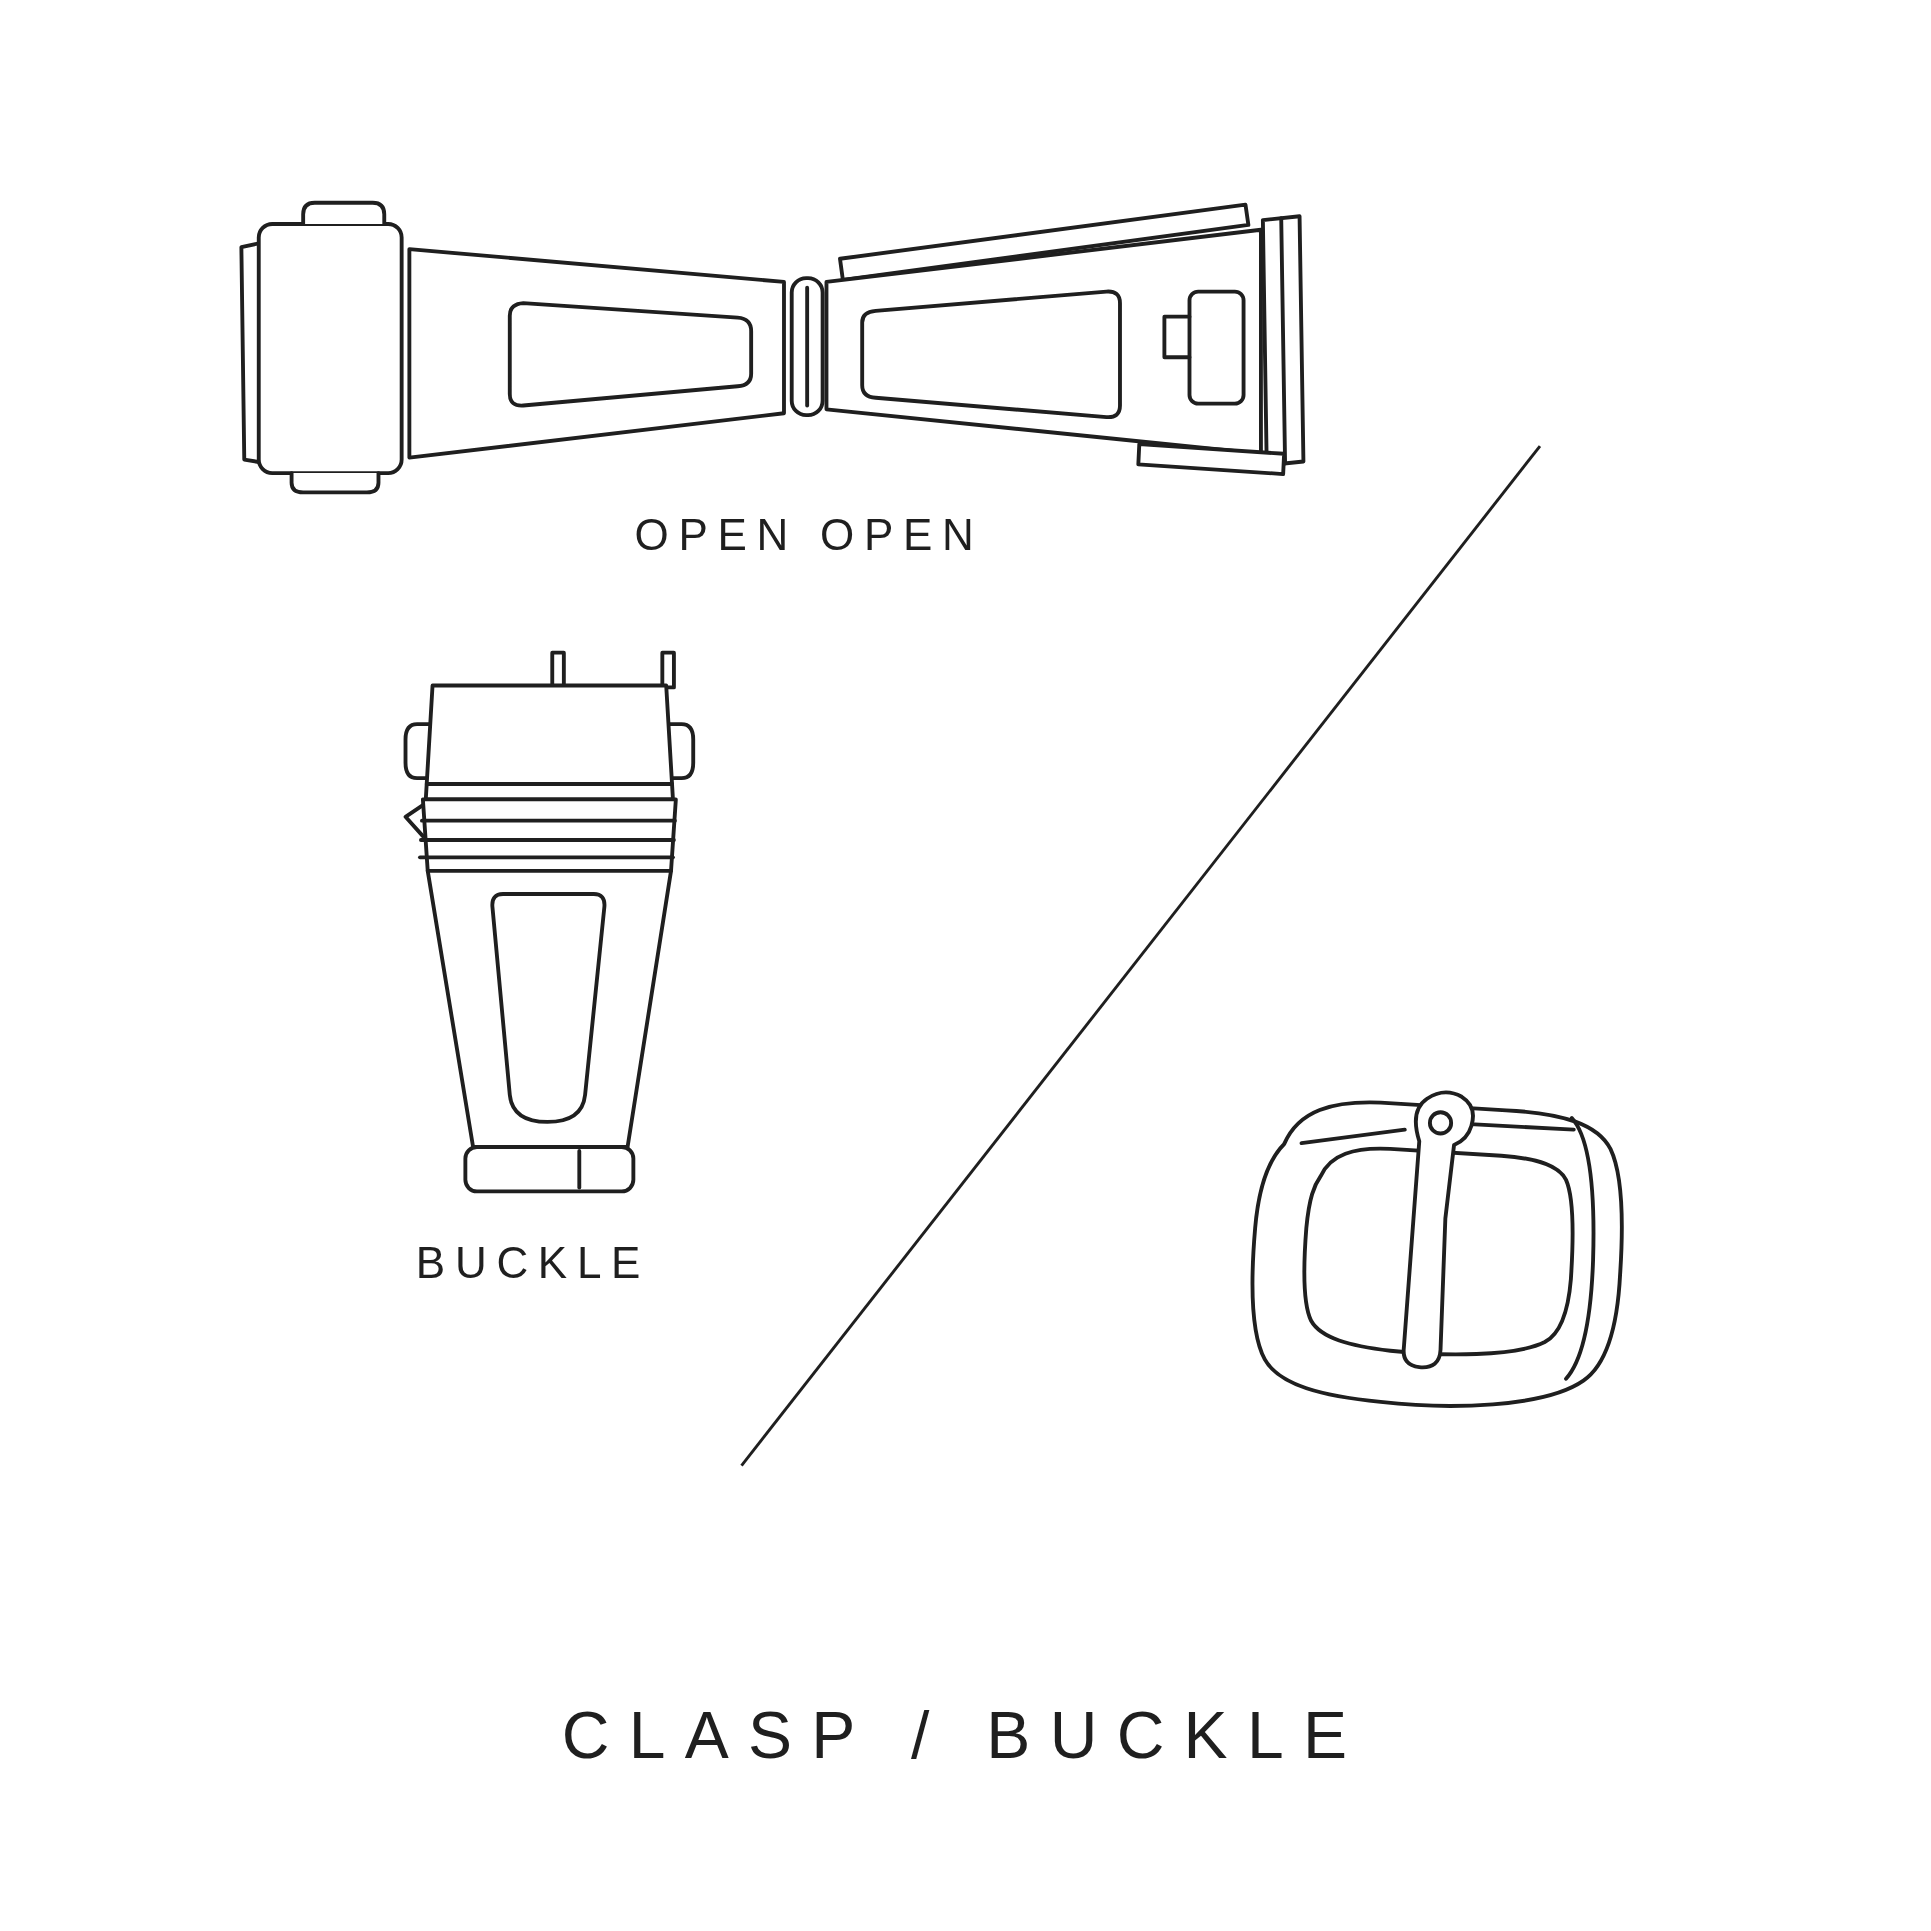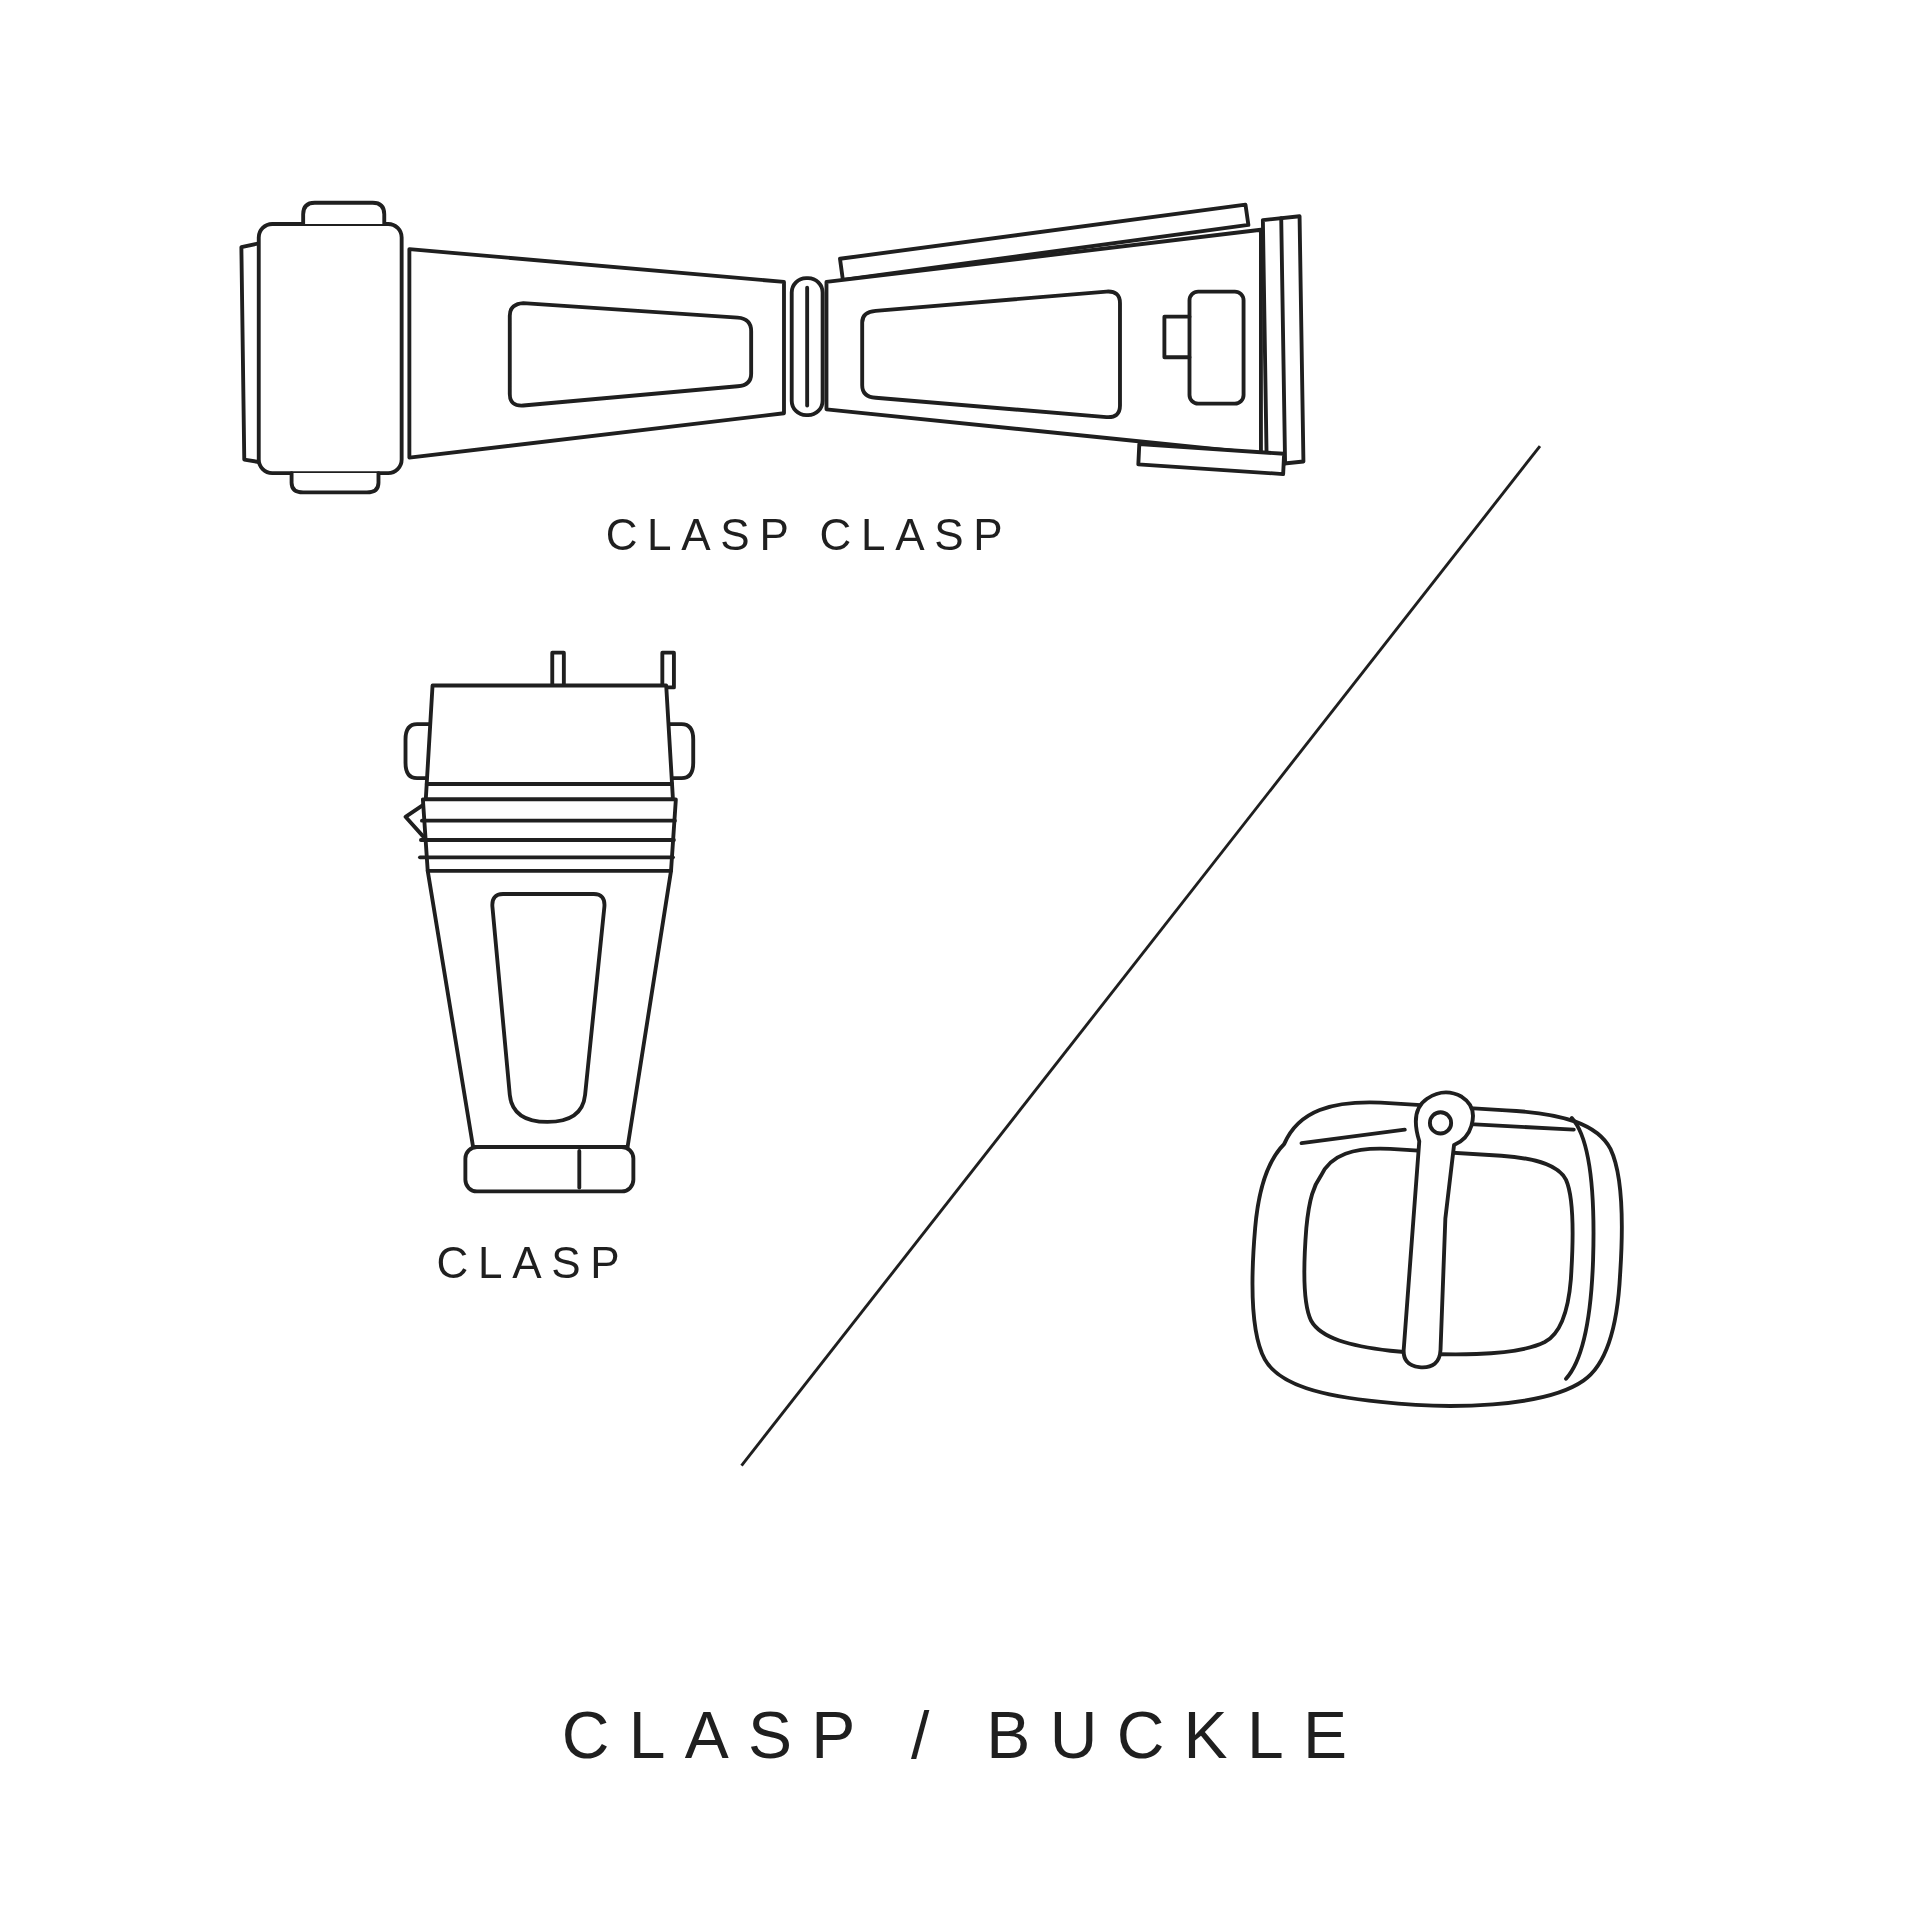--- a/index.html
+++ b/index.html
@@ -150,20 +150,20 @@
                L1492 1398
                Q1491 1418 1470 1416
                Q1452 1414 1454 1396
                L1464 1262
                L1470 1182 Z" fill="#ffffff"></path>
 
       <circle cx="1492" cy="1163" r="11" fill="#ffffff"></circle>
     </g>
   </svg>
 
-  <div class="label label-open-clasp">CLASP CLASP</div>
+  <div class="label label-open-clasp">OPEN OPEN</div>
 
-  <div class="label label-closed">CLASP</div>
+  <div class="label label-closed">BUCKLE</div>
 
   <div class="page-title">CLASP / BUCKLE</div>
 
 </div>
 
 
 </body></html>

